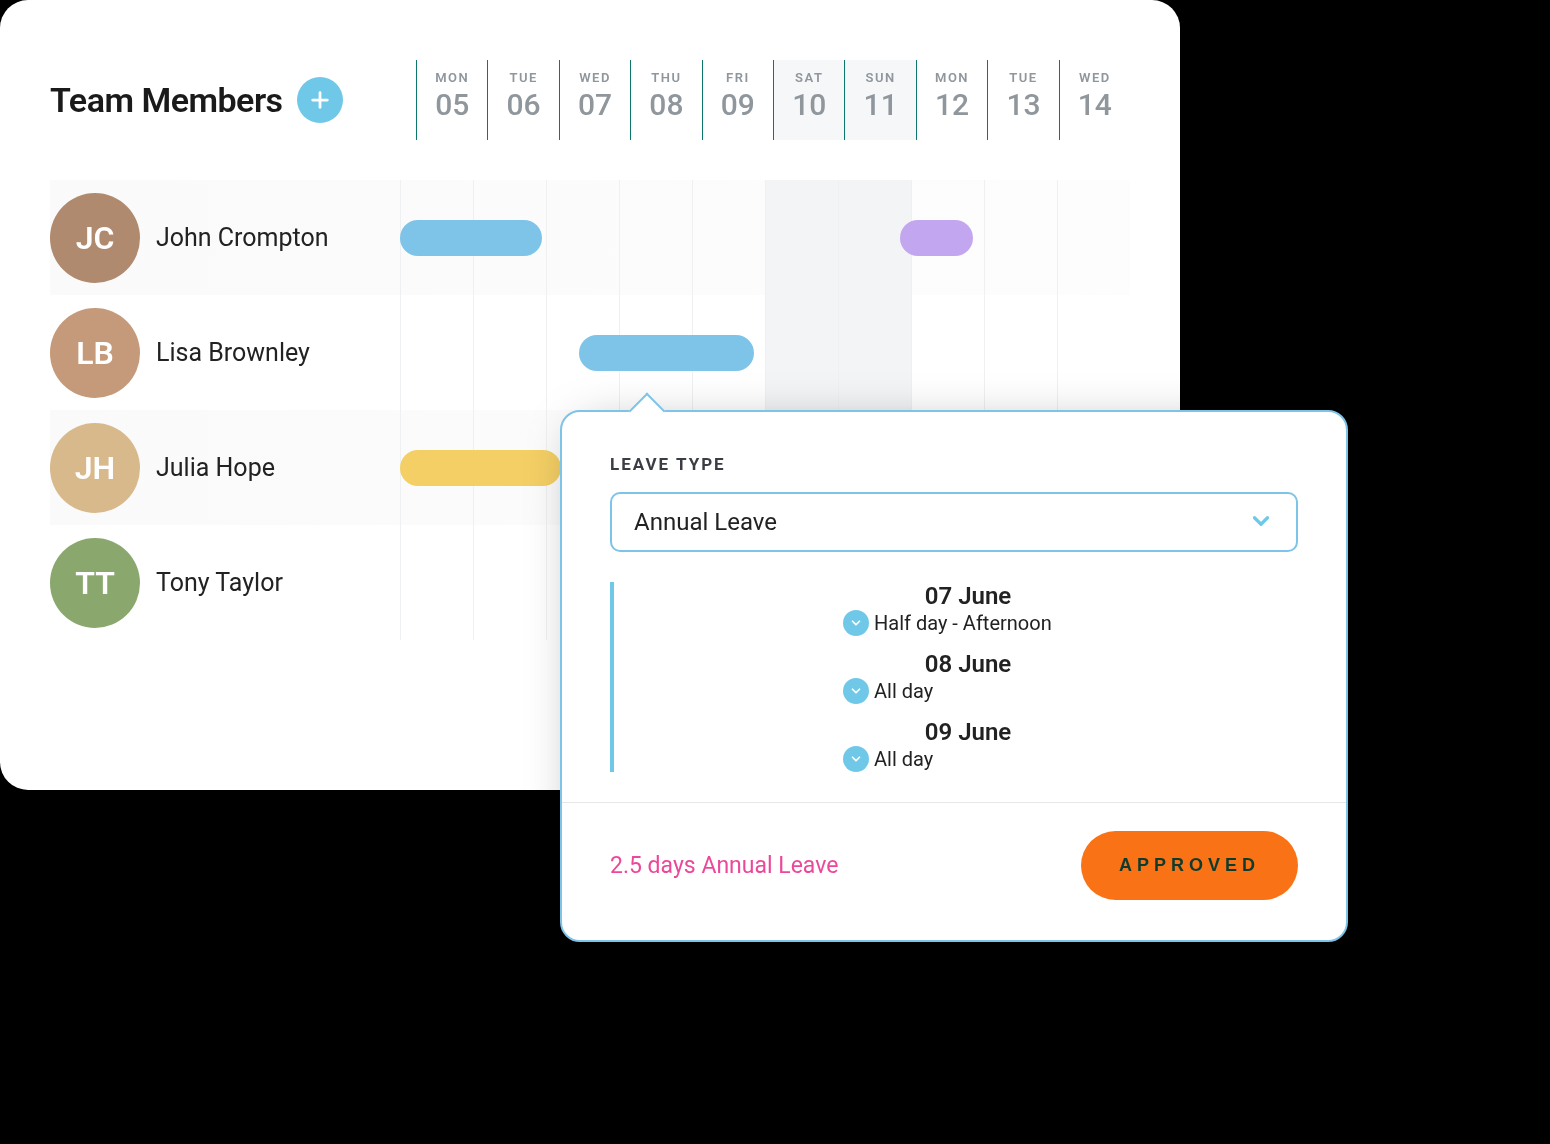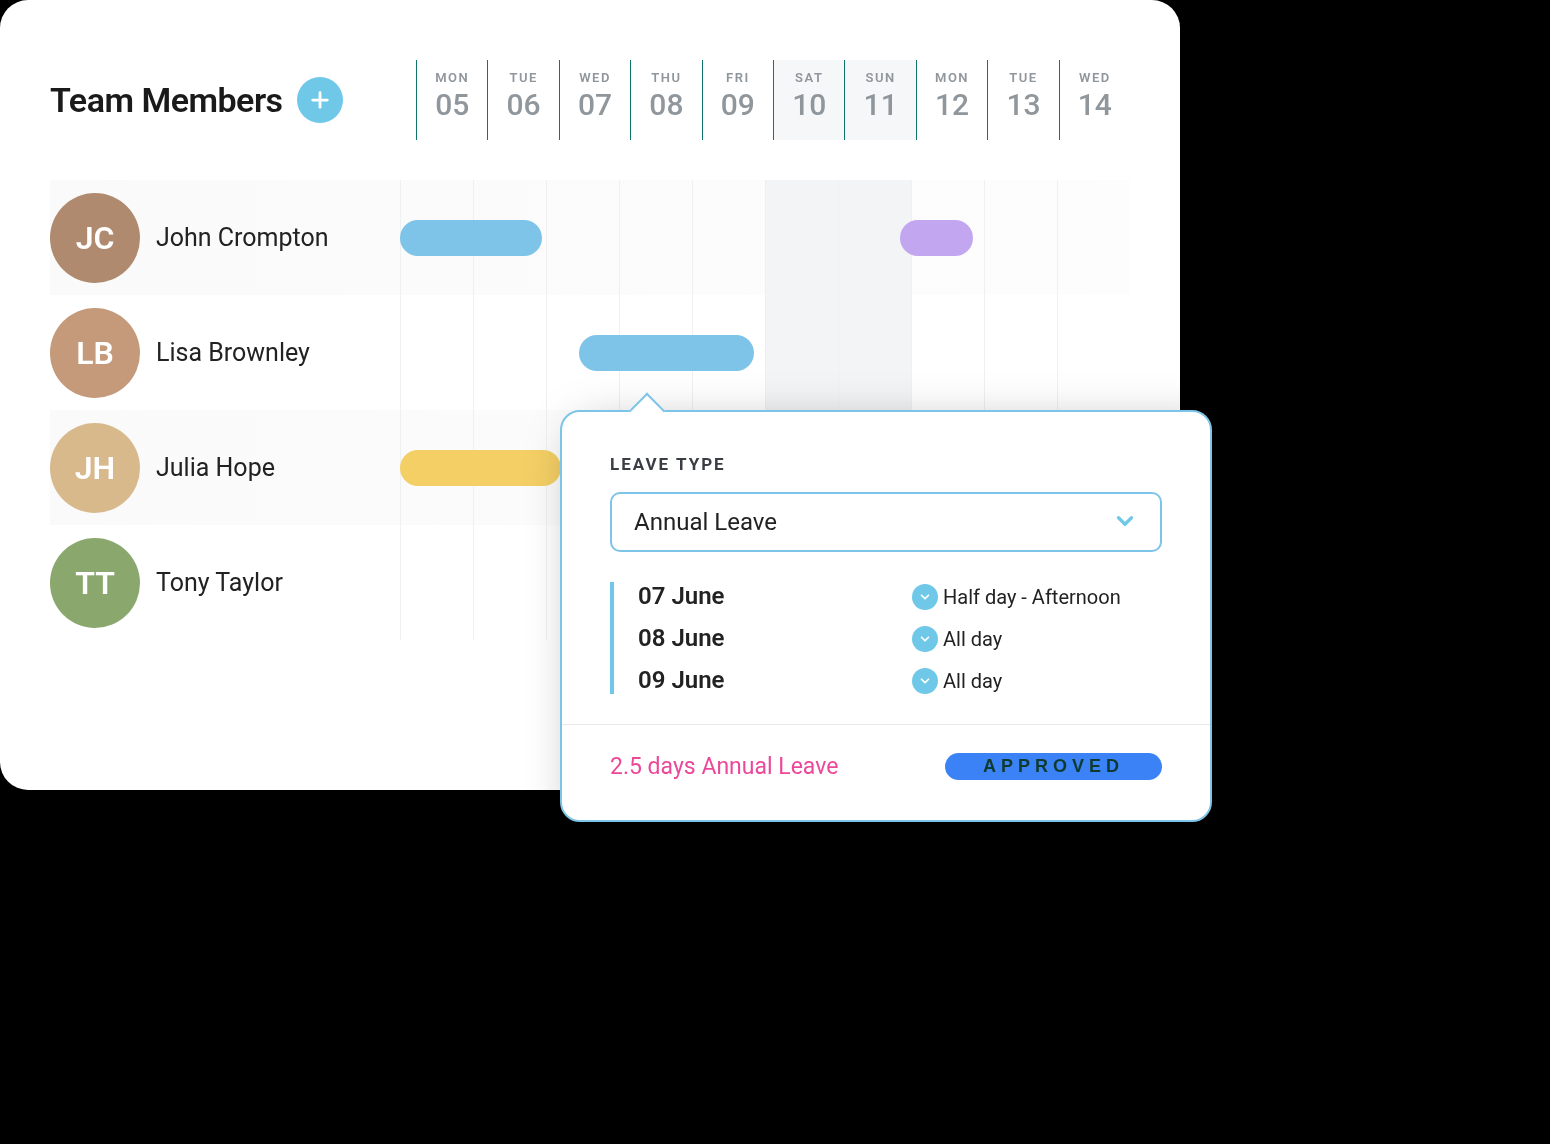--- a/index.html
+++ b/index.html
@@ -125,21 +125,21 @@
     border-radius: 18px;
   }
   .bar.blue { background: #7ec3e8; }
   .bar.purple { background: #c3a6f0; }
   .bar.yellow { background: #f4cf65; }
   
   .popover {
     position: absolute;
     left: 560px;
     top: 410px;
-    width: 652px;
+    width: 788px;
     background: #fff;
     border: 2px solid #7ec3e8;
     border-radius: 20px;
     padding: 42px 48px 40px 48px;
     box-shadow: 18px 18px 50px rgba(0,0,0,0.35);
   }
   .popover::before {
     content: "";
     position: absolute;
     top: -14px;
@@ -173,21 +173,22 @@
     border-left: 4px solid #6fc8e8;
     padding-left: 24px;
     display: flex;
     flex-direction: column;
     gap: 14px;
     margin-bottom: 30px;
   }
   .date-row {
     display: flex;
     justify-content: space-between;
-    align-items: flex-end;
+    align-items: center;
+    flex-direction: column;
   }
   .date-row > div:first-child { font-size: 24px; font-weight: 600; color: #222; }
   .date-row .right {
     display: flex;
     align-items: center;
     gap: 5px;
     font-size: 20px;
     color: #222;
     cursor: pointer;
     width: 250px;
@@ -198,26 +199,26 @@
   }
   .circle-chev svg { width: 14px; height: 14px; }
   .divider { border: none; border-top: 1px solid #e6e8ea; margin: 0 -48px 28px -48px; }
   .footer-row {
     display: flex;
     justify-content: space-between;
     align-items: center;
   }
   .summary-text { font-size: 23px; color: #ec4899; }
   .approved-pill {
-    background: #3b82f6;
+    background: #f97316;
     color: #0f3b2e;
     font-weight: 700;
     letter-spacing: 5px;
     font-size: 18px;
-    padding: 3px 38px;
+    padding: 24px 38px;
     border-radius: 999px;
     border: none;
     cursor: pointer;
   }
 </style>
 </head>
 <body>
 
 <div class="card">
 

